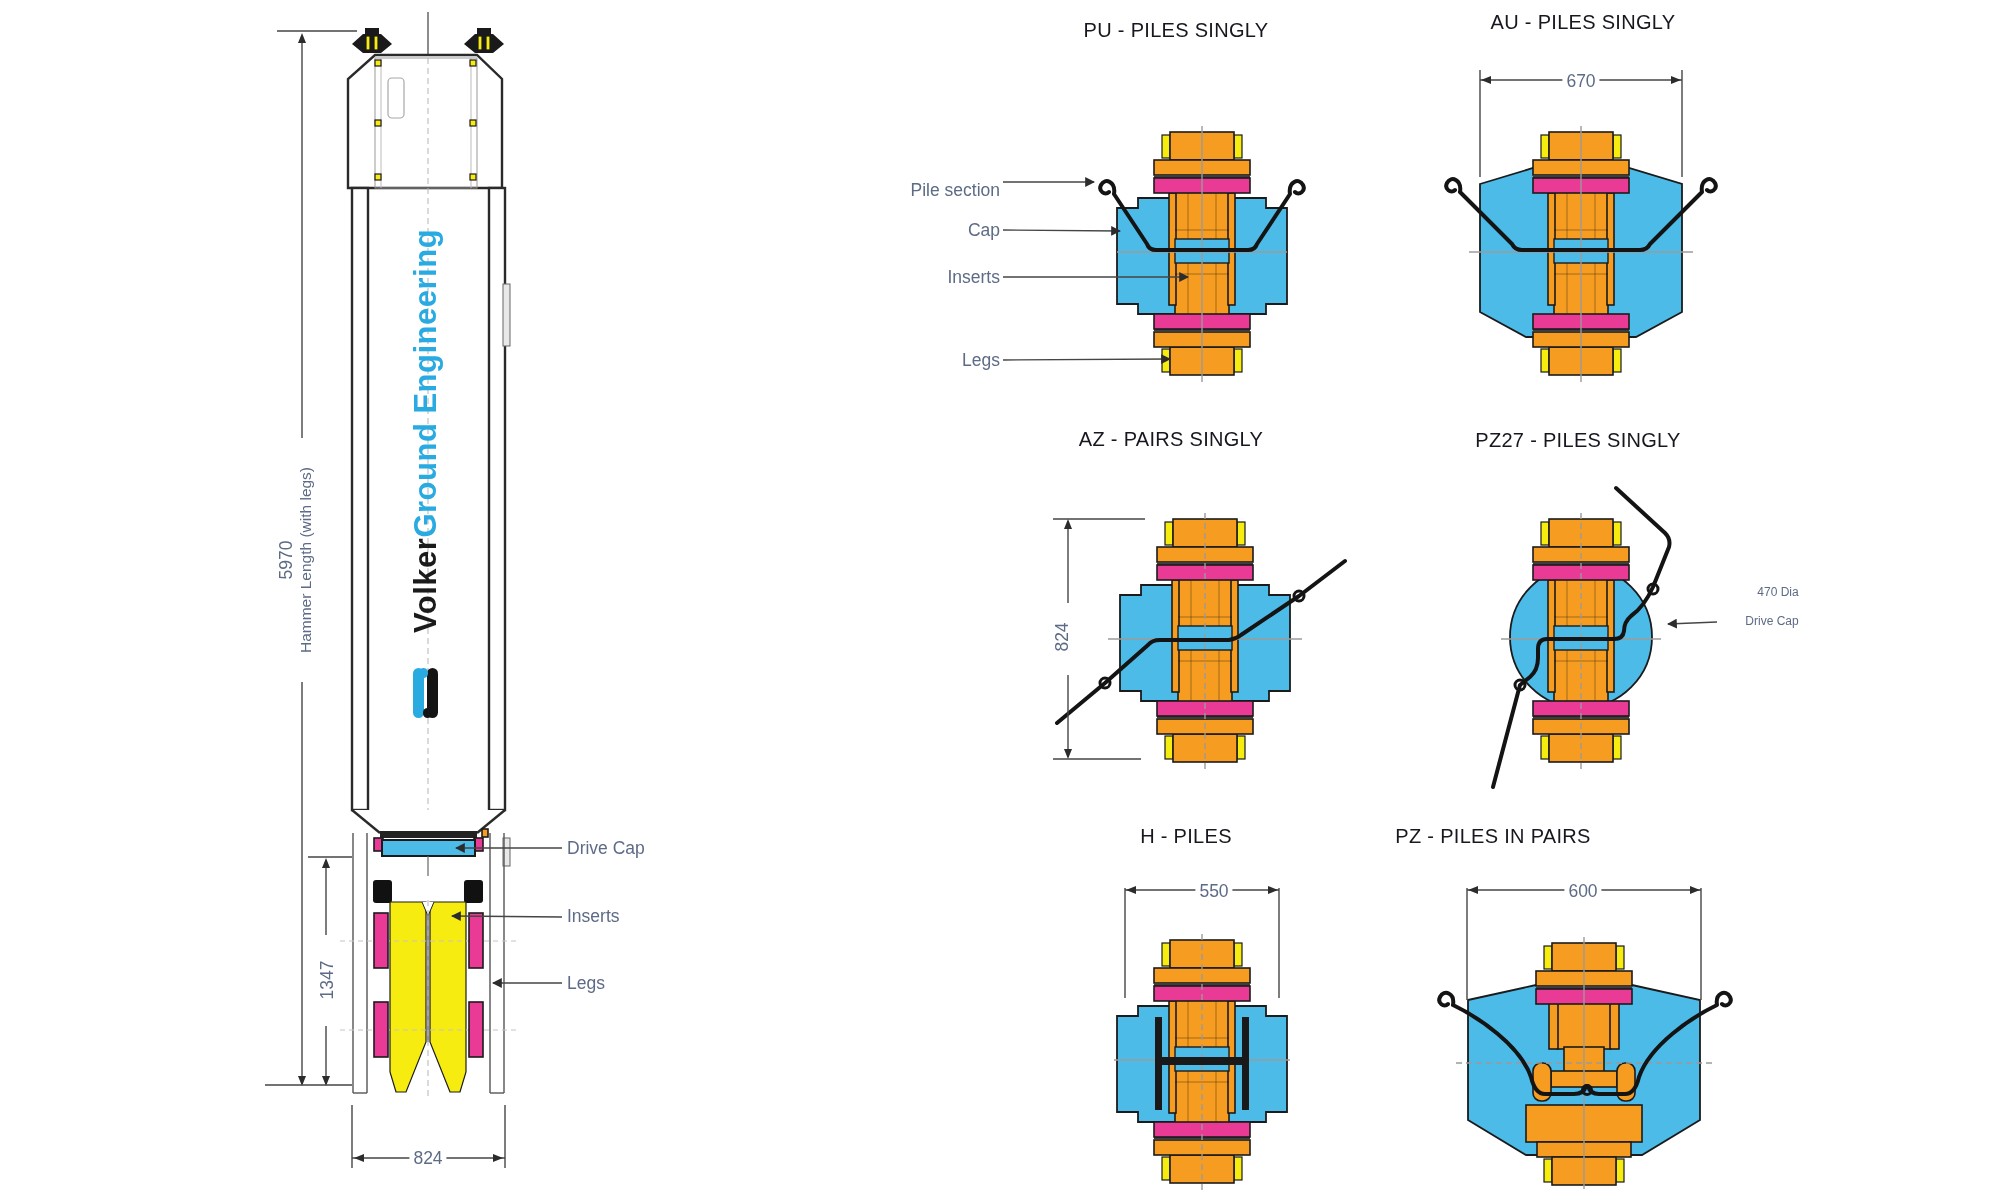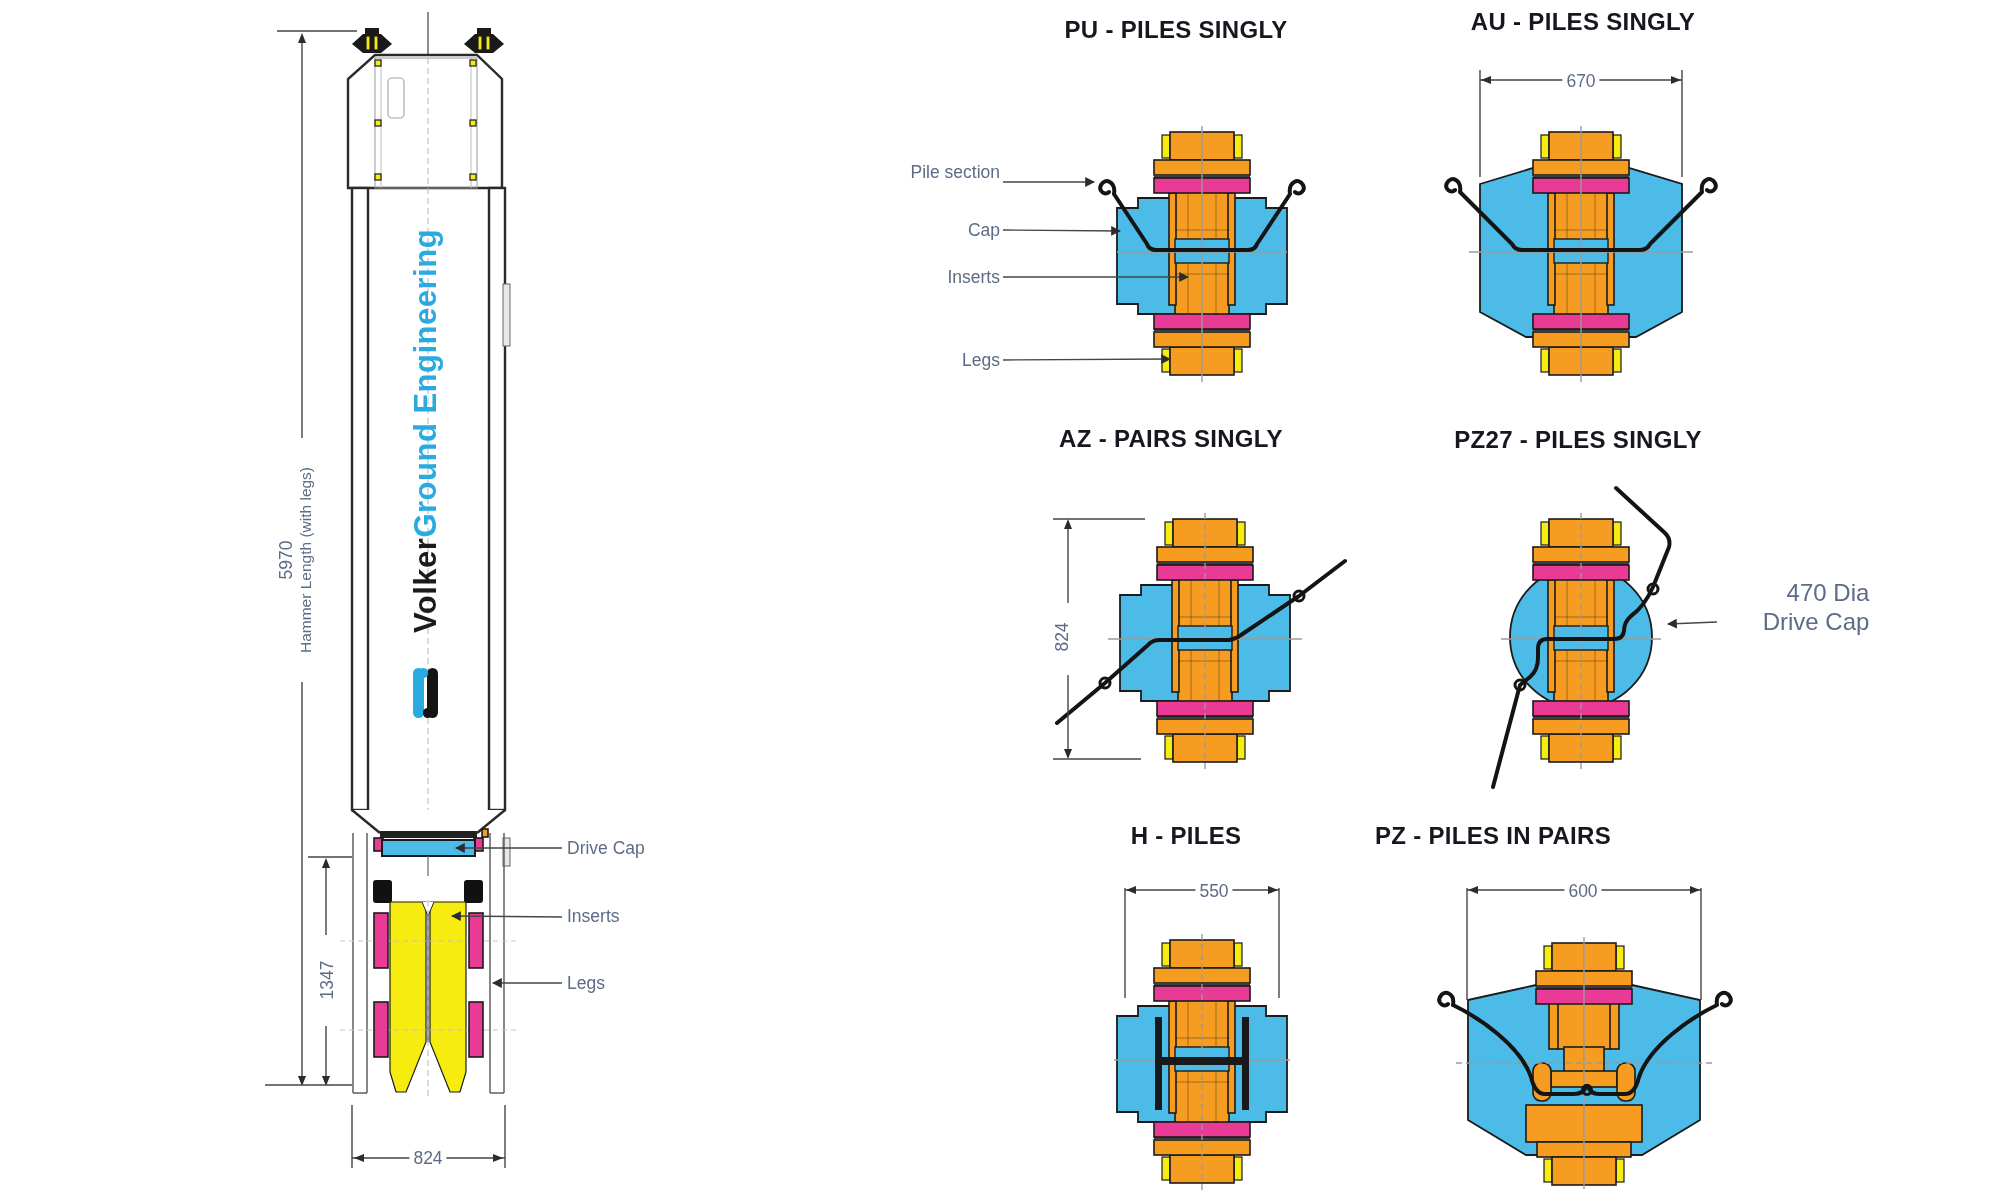--- a/index.html
+++ b/index.html
@@ -17,21 +17,21 @@
   .ar{fill:#2c2c2c;}
   .faint{stroke:rgba(0,0,0,0.32);stroke-width:1;}
   .faint2{stroke:#c4c4c4;stroke-width:1;stroke-dasharray:5 4;}
   .outl{fill:#ffffff;stroke:#2a2a2a;stroke-width:2.4;}
   .txt{position:absolute;color:var(--label_text);font-size:17.5px;white-space:nowrap;}
   .ctr{transform:translate(-50%,-50%);text-align:right;}
   .rot{transform:translate(-50%,-50%) rotate(-90deg);text-align:center;}
   .vert{transform:translate(0,-50%);}
   .rgt{text-align:right;transform:translate(0,-50%);}
   .mask{background:#ffffff;padding:0 4px;}
-  .ttl{position:absolute;color:var(--title_text);font-size:24px;font-weight:700;letter-spacing:.3px;white-space:nowrap;transform:translate(-50%,-50%);}
+  .ttl{position:absolute;color:var(--title_text);font-size:20px;font-weight:400;letter-spacing:.3px;white-space:nowrap;transform:translate(-50%,-50%);}
   .logo{position:absolute;white-space:nowrap;font-weight:700;font-size:31px;letter-spacing:.5px;transform:translate(-50%,-50%) rotate(-90deg);}
   .logo .lb{color:var(--logo_black);}
   .logo .lg{color:var(--logo_blue);}
   .sub{font-size:15.5px;}
 </style>
 </head>
 <body>
 
 <div class="stage">
 
@@ -298,28 +298,28 @@
   <div class="txt vert" style="left:567px;top:916px">Inserts</div>
   <div class="txt vert" style="left:567px;top:983px">Legs</div>
 
   <div class="ttl" style="left:1176px;top:30px">PU - PILES SINGLY</div>
   <div class="ttl" style="left:1583px;top:22px">AU - PILES SINGLY</div>
   <div class="ttl" style="left:1171px;top:439px">AZ - PAIRS SINGLY</div>
   <div class="ttl" style="left:1578px;top:440px">PZ27 - PILES SINGLY</div>
   <div class="ttl" style="left:1186px;top:836px">H - PILES</div>
   <div class="ttl" style="left:1493px;top:836px">PZ - PILES IN PAIRS</div>
 
-  <div class="txt rgt" style="right:1000px;top:172px">Pile section</div>
+  <div class="txt rgt" style="right:1000px;top:190px">Pile section</div>
   <div class="txt rgt" style="right:1000px;top:230px">Cap</div>
   <div class="txt rgt" style="right:1000px;top:277px">Inserts</div>
   <div class="txt rgt" style="right:1000px;top:360px">Legs</div>
 
   <div class="txt ctr mask" style="left:1581px;top:81px">670</div>
   <div class="txt rot mask" style="left:1062px;top:637px">824</div>
   <div class="txt ctr mask" style="left:1214px;top:891px">550</div>
   <div class="txt ctr mask" style="left:1583px;top:891px">600</div>
 
-  <div class="txt ctr" style="left:1816px;top:607px;line-height:29px;font-size:24px">
+  <div class="txt ctr" style="left:1772px;top:607px;line-height:29px;font-size:12px">
     <div>470 Dia</div>
     <div>Drive Cap</div>
   </div>
 
 </div>
 
 </body></html>

